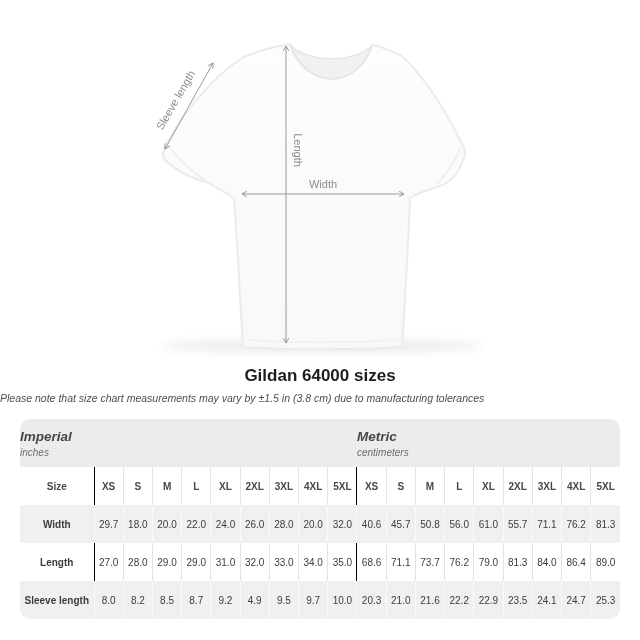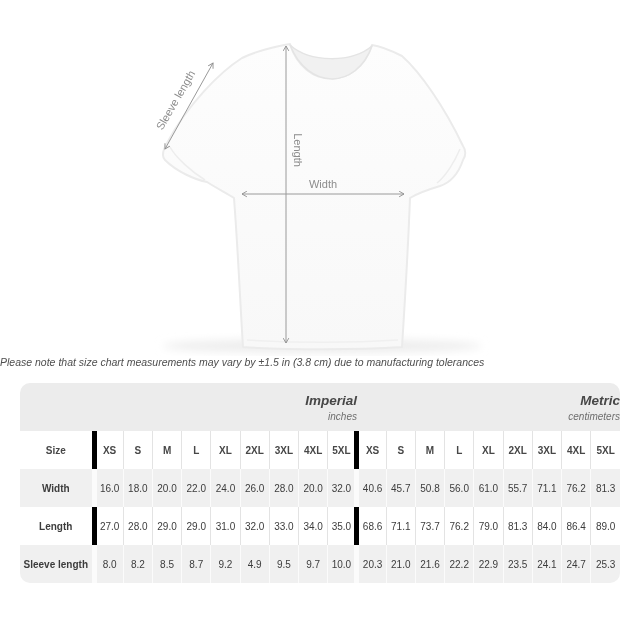--- a/index.html
+++ b/index.html
@@ -42,21 +42,21 @@
     overflow: hidden;
   }
   table.size-table {
     width: 100%;
     border-collapse: collapse;
     table-layout: fixed;
   }
   .band-row td {
     background: #ececec;
     height: 48px;
-    text-align: right;
+    text-align: left;
     vertical-align: middle;
     padding: 0;
   }
   .unit-label { font-size: 13.5px; font-weight: bold; font-style: italic; color: #474747; }
   .unit-sub   { font-size: 10px;  font-style: italic; color: #6e6e6e; margin-top: 3px; }
 
   .size-row td, .data-row td {
     height: 38px;
     text-align: center;
     vertical-align: middle;
@@ -67,21 +67,21 @@
     font-size: 10px;
     font-weight: bold;
     color: #474747;
   }
   .data-row td { font-size: 10px; color: #3c3c3c; }
   .rowlabel { font-size: 10.5px; font-weight: bold; color: #474747; margin-left: 8px; }
 
   .size-row td + td, .data-row td + td { border-left: 1px solid #e3e3e3; }
   tr.stripe td { background: #f0f0f0; }
   tr.stripe td + td { border-left-color: #fbfbfb; }
-  tr td.strong { border-left: 5px solid #000000; }
+  tr td.strong { border-left: 1px solid #000000; }
 </style>
 </head>
 <body>
 
 <div class="page">
 
   <div class="diagram">
     <svg width="640" height="356" viewBox="0 0 640 356">
       <defs>
         <linearGradient id="shirtfill" x1="0" y1="0" x2="0" y2="1">
@@ -123,20 +123,21 @@
       <line x1="165" y1="149" x2="213" y2="63" stroke="#9a9a9a" stroke-width="1" marker-start="url(#arr)" marker-end="url(#arr)"></line>
       <line x1="286" y1="46" x2="286" y2="343" stroke="#9a9a9a" stroke-width="1" marker-start="url(#arr)" marker-end="url(#arr)"></line>
       <line x1="242" y1="194" x2="404" y2="194" stroke="#9a9a9a" stroke-width="1" marker-start="url(#arr)" marker-end="url(#arr)"></line>
 
       <text class="dim-label" text-anchor="middle" transform="translate(179,102) rotate(-60)">Sleeve length</text>
       <text class="dim-label" text-anchor="middle" transform="translate(294,150) rotate(90)">Length</text>
       <text class="dim-label" text-anchor="middle" x="323" y="188">Width</text>
     </svg>
   </div>
 
+  <div class="title">Gildan 64000 sizes</div>
   <div class="subtitle">Please note that size chart measurements may vary by ±1.5 in (3.8 cm) due to manufacturing tolerances</div>
 
   <div class="size-table-wrap">
     <table class="size-table">
       <colgroup>
         <col style="width:74px">
         <col>
           <col>
           <col>
           <col>
@@ -185,21 +186,21 @@
         <td>L</td>
         <td>XL</td>
         <td>2XL</td>
         <td>3XL</td>
         <td>4XL</td>
         <td>5XL</td>
       </tr>
 
       <tr class="data-row stripe">
         <td class="rowlabel">Width</td>
-        <td class="strong">16.0</td>
+        <td class="strong">29.7</td>
         <td>18.0</td>
         <td>20.0</td>
         <td>22.0</td>
         <td>24.0</td>
         <td>26.0</td>
         <td>28.0</td>
         <td>20.0</td>
         <td>32.0</td>
         <td class="strong">40.6</td>
         <td>45.7</td>

